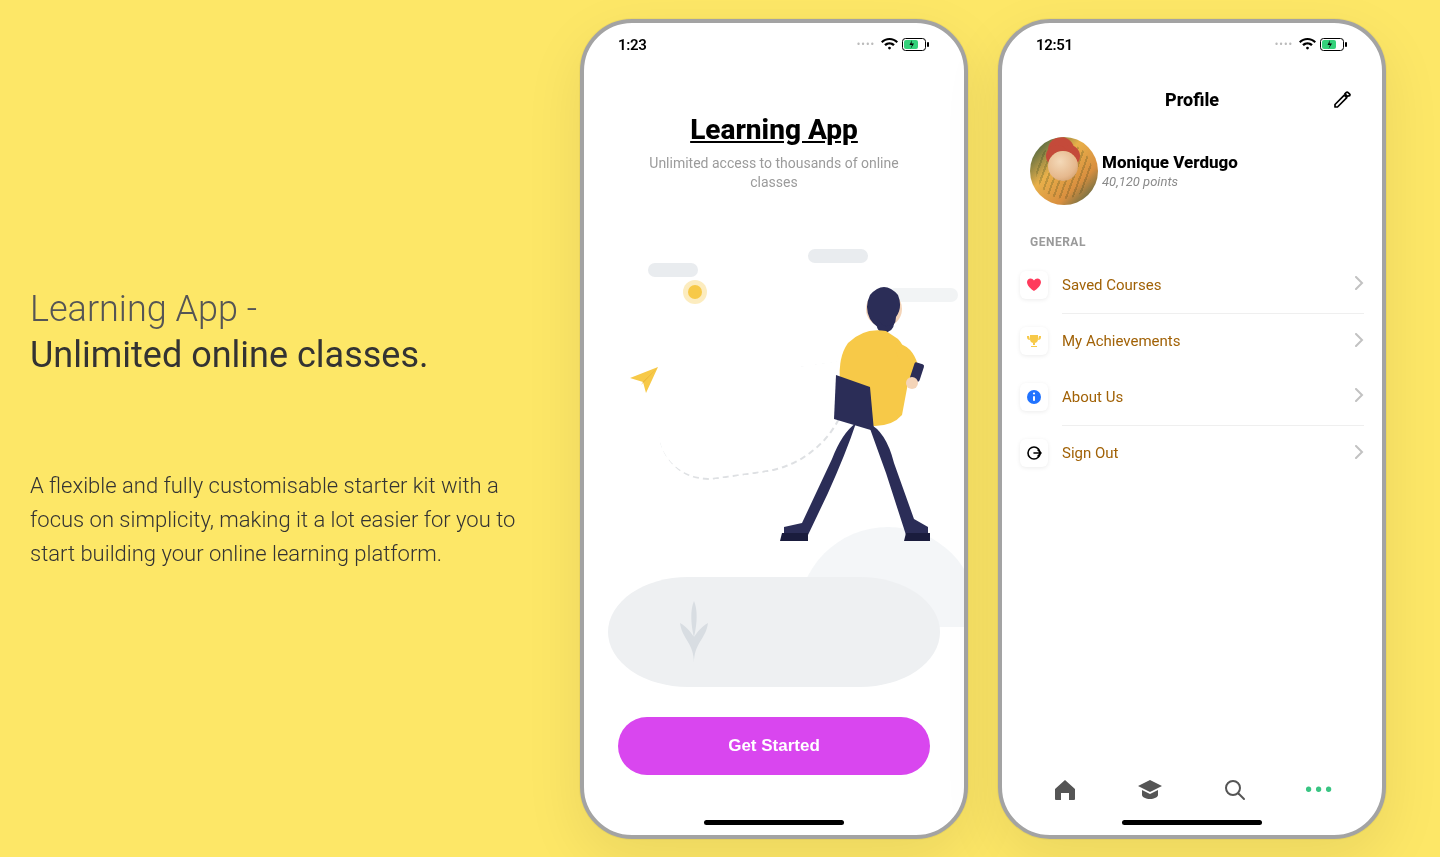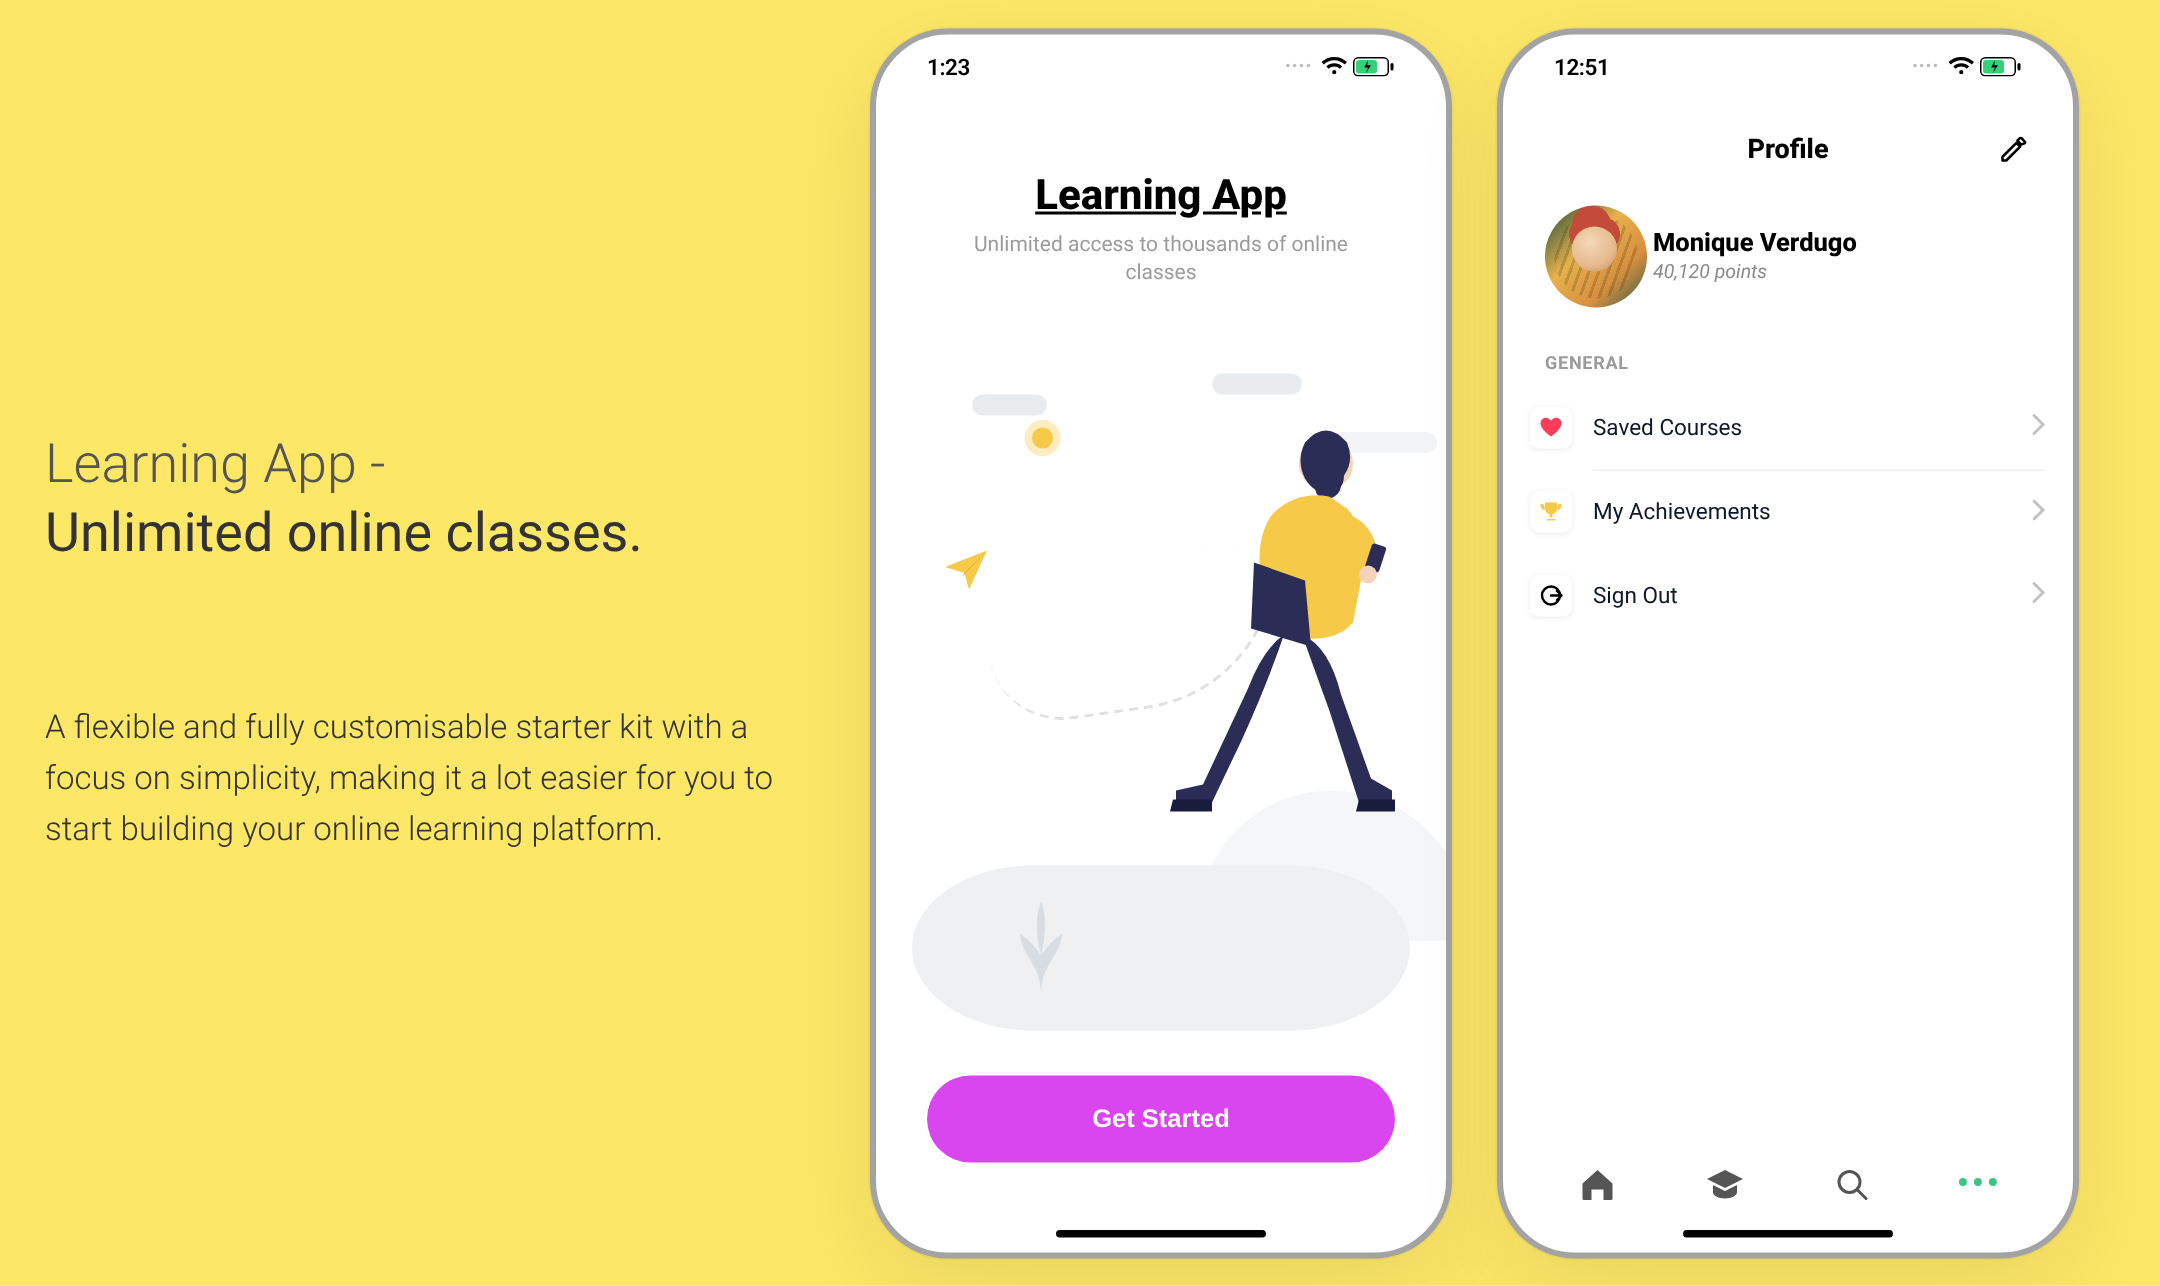--- a/index.html
+++ b/index.html
@@ -213,21 +213,21 @@
   .menu-item + .menu-item .menu-icon { margin-left: -42px; }
   .menu-icon {
     width: 28px; height: 28px;
     border-radius: 6px;
     box-shadow: 0 1px 4px rgba(0,0,0,0.08);
     background: #fff;
     display: flex; align-items: center; justify-content: center;
     margin-right: 14px;
     font-size: 14px;
   }
-  .menu-label { flex: 1; font-size: 15px; color: #0f172a; }
+  .menu-label { flex: 1; font-size: 15px; color: #a16207; }
   .menu-chevron { color: #c2c2c2; }
   .tab-bar {
     margin-top: auto;
     height: 70px;
     display: flex;
     align-items: center;
     justify-content: space-around;
     padding: 0 20px 20px;
   }
   .tab-item {
@@ -391,20 +391,35 @@
               <path d="M1 1l6 6-6 6" stroke="currentColor" stroke-width="2" fill="none" stroke-linecap="round"></path>
             </svg>
         </span>
       </div>
     </div>
 
     <div class="menu-list">
       <div class="menu-item">
         <div class="menu-icon">
           <svg width="16" height="16" viewBox="0 0 16 16">
+              <circle cx="8" cy="8" r="7" fill="#2173ff"></circle>
+              <rect x="7" y="7" width="2" height="5" rx="1" fill="#fff"></rect>
+              <circle cx="8" cy="4.5" r="1.1" fill="#fff"></circle>
+            </svg>
+        </div>
+        <span class="menu-label">About Us</span>
+        <span class="menu-chevron">
+          <svg width="9" height="14" viewBox="0 0 9 14">
+              <path d="M1 1l6 6-6 6" stroke="currentColor" stroke-width="2" fill="none" stroke-linecap="round"></path>
+            </svg>
+        </span>
+      </div>
+      <div class="menu-item">
+        <div class="menu-icon">
+          <svg width="16" height="16" viewBox="0 0 16 16">
               <circle cx="8" cy="8" r="6" fill="none" stroke="#000" stroke-width="1.6"></circle>
               <path d="M8 8h7M12 5l3 3-3 3" fill="none" stroke="#000" stroke-width="1.6" stroke-linecap="round" stroke-linejoin="round"></path>
             </svg>
         </div>
         <span class="menu-label">Sign Out</span>
         <span class="menu-chevron">
           <svg width="9" height="14" viewBox="0 0 9 14">
               <path d="M1 1l6 6-6 6" stroke="currentColor" stroke-width="2" fill="none" stroke-linecap="round"></path>
             </svg>
         </span>

